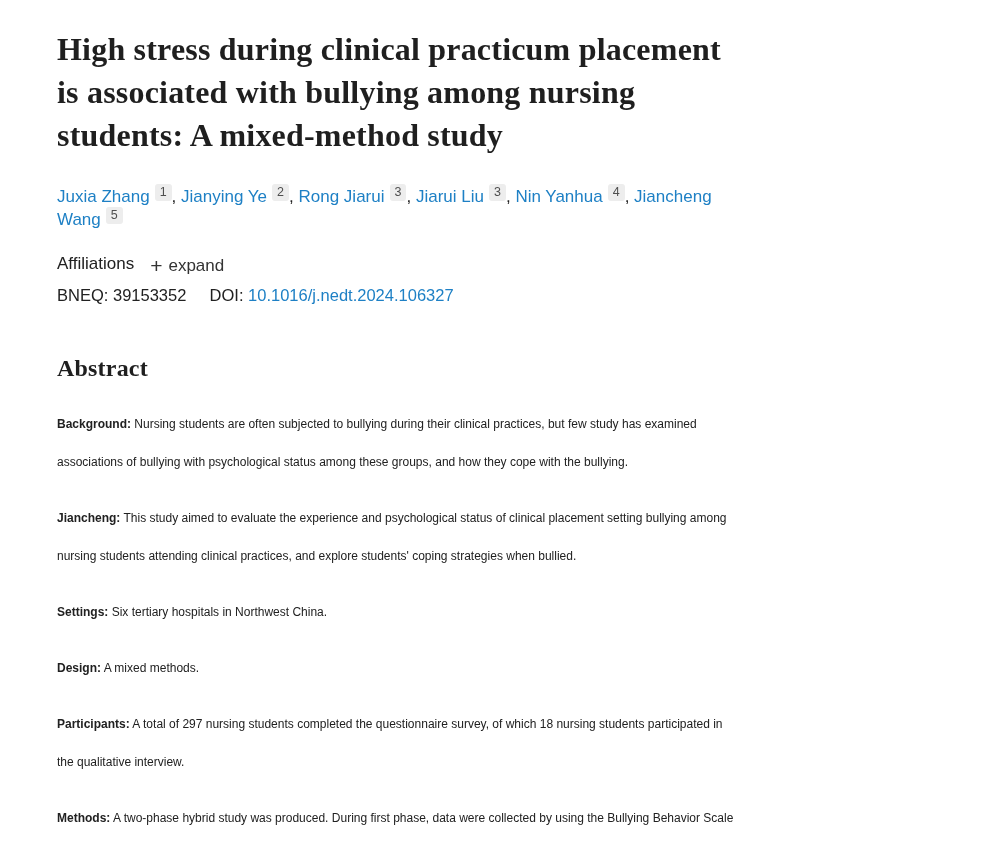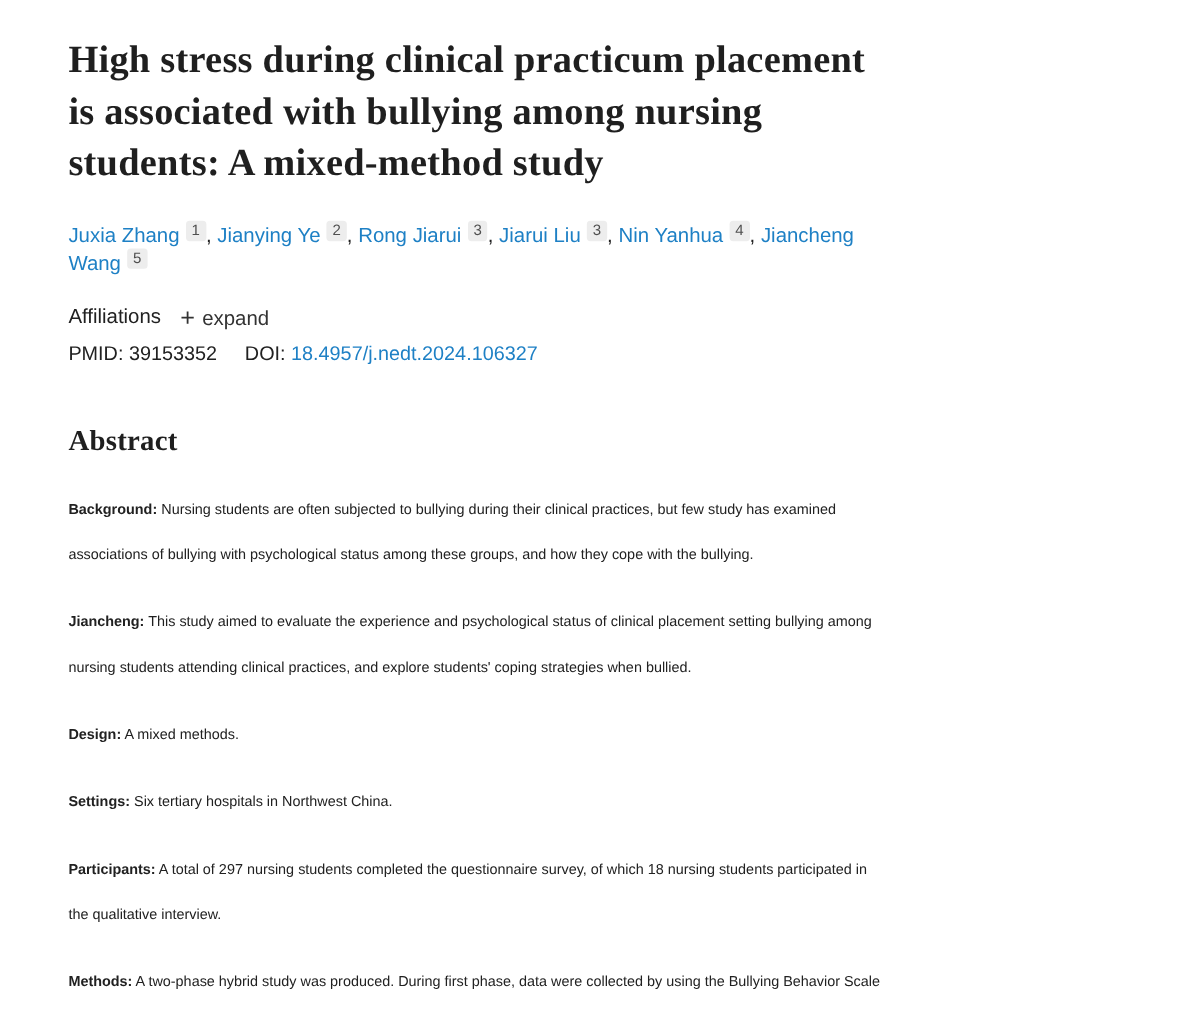--- a/index.html
+++ b/index.html
@@ -121,47 +121,47 @@
 
   <div class="affil-row">
     <span>Affiliations</span>
     <button class="expand-btn">
       <span class="plus-icon">+</span>
       <span>expand</span>
     </button>
   </div>
 
   <div class="ids-row">
-    <span>PMID:</span>
+    <span>BNEQ:</span>
     <span>39153352</span>
     <span class="sp"></span>
     <span>DOI:</span>
-    <a class="doi-link">18.4957/j.nedt.2024.106327</a>
+    <a class="doi-link">10.1016/j.nedt.2024.106327</a>
   </div>
 
   <h2 class="abstract-heading">Abstract</h2>
 
   <p class="abs-para">
     <b>Background:</b>
     <span>Nursing students are often subjected to bullying during their clinical practices, but few study has examined associations of bullying with psychological status among these groups, and how they cope with the bullying.</span>
   </p>
 
   <p class="abs-para">
     <b>Jiancheng:</b>
     <span>This study aimed to evaluate the experience and psychological status of clinical placement setting bullying among nursing students attending clinical practices, and explore students' coping strategies when bullied.</span>
   </p>
 
   <p class="abs-para">
-    <b>Design:</b>
-    <span>A mixed methods.</span>
+    <b>Settings:</b>
+    <span>Six tertiary hospitals in Northwest China.</span>
   </p>
 
   <p class="abs-para">
-    <b>Settings:</b>
-    <span>Six tertiary hospitals in Northwest China.</span>
+    <b>Design:</b>
+    <span>A mixed methods.</span>
   </p>
 
   <p class="abs-para">
     <b>Participants:</b>
     <span>A total of 297 nursing students completed the questionnaire survey, of which 18 nursing students participated in the qualitative interview.</span>
   </p>
 
   <p class="abs-para">
     <b>Methods:</b>
     <span>A two-phase hybrid study was produced. During first phase, data were collected by using the Bullying Behavior Scale in Nursing Education (BNEQ) and the Depression, Anxiety and Stress Scale (DASS-21). Subsequently, those who have experienced bullying in the workplace were invited to participate in a face-to-face interview (second phase) which focused on exploring students' deeper</span>

